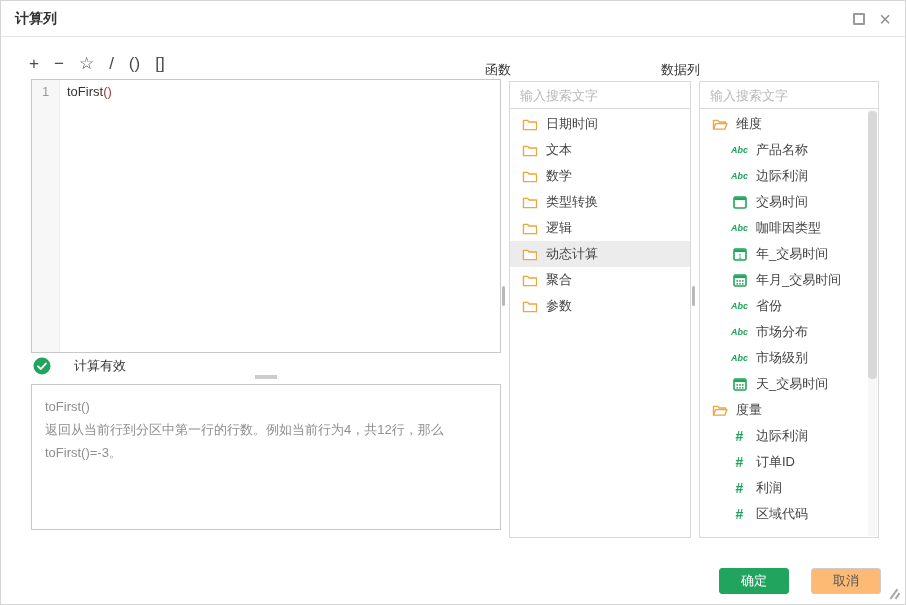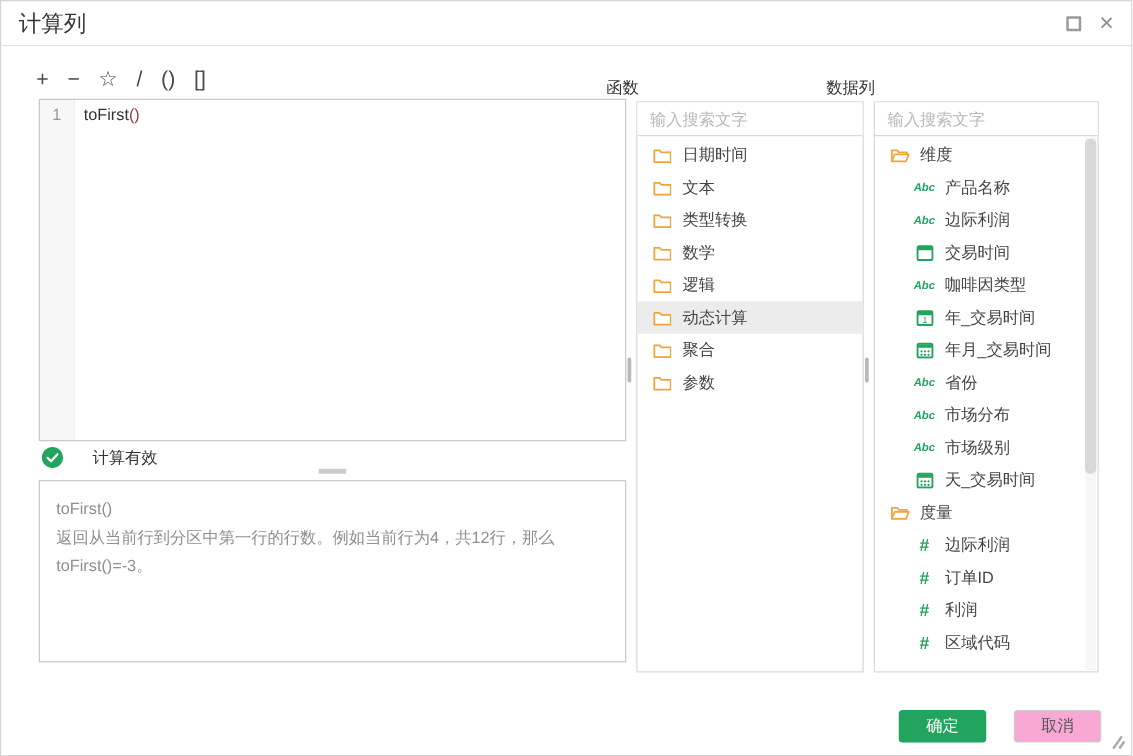--- a/index.html
+++ b/index.html
@@ -5,21 +5,21 @@
   :root{
     --green:#21a45d; --orange:#f0a43c; --sel:#ececec; --code-sym:#99403d;
     --border:#c9c9c9; --panel-border:#d9d9d9; --txt:#333; --muted:#8f8f8f;
   }
   *{margin:0;padding:0;box-sizing:border-box;}
   body{background:#e9e9e9;font-family:"Liberation Sans","DejaVu Sans",sans-serif;}
   .dialog{position:relative;width:906px;height:605px;background:#fff;border:1px solid #d5d5d5;overflow:hidden;}
 
   
   .titlebar{position:absolute;top:0;left:0;right:0;height:36px;border-bottom:1px solid #e4e4e4;display:flex;align-items:center;padding:0 14px;}
-  .title{font-size:18px;color:var(--txt);}
+  .title{font-size:14px;color:var(--txt);font-weight:bold;}
   .win-controls{margin-left:auto;display:flex;align-items:center;gap:14px;}
   .maximize-box{width:12px;height:12px;border:2px solid #9a9a9a;border-radius:1px;cursor:pointer;}
   .close-x{font-size:20px;color:#8f8f8f;line-height:12px;cursor:pointer;}
 
   
   .toolbar{position:absolute;left:28px;top:54px;display:flex;gap:15px;align-items:baseline;}
   .toolbar .tb{font-size:17px;color:#4a4a4a;cursor:pointer;line-height:1;}
 
   
   .editor{position:absolute;left:30px;top:78px;width:470px;height:274px;border:1px solid var(--border);display:flex;background:#fff;}
@@ -59,21 +59,21 @@
   .v-splitter-1{left:501px;}
   .v-splitter-2{left:691px;}
 
   
   .scrollbar-track{position:absolute;top:28px;bottom:1px;right:1px;width:9px;background:#f7f7f7;}
   .scrollbar-thumb{position:absolute;top:1px;left:0;width:9px;height:268px;background:#d8d8d8;border-radius:4px;cursor:pointer;}
 
   
   .btn{position:absolute;top:567px;width:70px;height:26px;font-size:13px;border-radius:3px;cursor:pointer;font-family:inherit;}
   .btn-ok{left:718px;background:var(--green);border:1px solid var(--green);color:#fff;}
-  .btn-cancel{left:810px;background:#f9a8d4;border:1px solid #ccc;color:#555;}
+  .btn-cancel{left:810px;background:#fdba74;border:1px solid #ccc;color:#555;}
 
   
   .resize-grip{position:absolute;right:3px;bottom:3px;width:16px;height:14px;}
   .resize-grip span{position:absolute;display:block;height:2px;background:#a9a9a9;transform:rotate(-55deg);}
   .resize-grip span:nth-child(1){width:12px;left:2px;top:6px;}
   .resize-grip span:nth-child(2){width:7px;left:8px;top:8px;}
 </style>
 </head>
 <body>
 
@@ -137,29 +137,29 @@
             </svg>
           </span>
     <span class="label">文本</span>
   </div>
         <div class="row">
     <span class="icon">
             <svg width="15" height="13" viewBox="0 0 16 14">
               <path d="M1.5 2.5 h4.6 l1.5 1.8 h8 v8.2 h-14.1 z" style="fill:#fff;stroke:var(--orange);stroke-width:1.5;stroke-linejoin:round"></path>
             </svg>
           </span>
+    <span class="label">数学</span>
+  </div>
+        <div class="row">
+    <span class="icon">
+            <svg width="15" height="13" viewBox="0 0 16 14">
+              <path d="M1.5 2.5 h4.6 l1.5 1.8 h8 v8.2 h-14.1 z" style="fill:#fff;stroke:var(--orange);stroke-width:1.5;stroke-linejoin:round"></path>
+            </svg>
+          </span>
     <span class="label">类型转换</span>
-  </div>
-        <div class="row">
-    <span class="icon">
-            <svg width="15" height="13" viewBox="0 0 16 14">
-              <path d="M1.5 2.5 h4.6 l1.5 1.8 h8 v8.2 h-14.1 z" style="fill:#fff;stroke:var(--orange);stroke-width:1.5;stroke-linejoin:round"></path>
-            </svg>
-          </span>
-    <span class="label">数学</span>
   </div>
         <div class="row">
     <span class="icon">
             <svg width="15" height="13" viewBox="0 0 16 14">
               <path d="M1.5 2.5 h4.6 l1.5 1.8 h8 v8.2 h-14.1 z" style="fill:#fff;stroke:var(--orange);stroke-width:1.5;stroke-linejoin:round"></path>
             </svg>
           </span>
     <span class="label">逻辑</span>
   </div>
         <div class="row selected">

